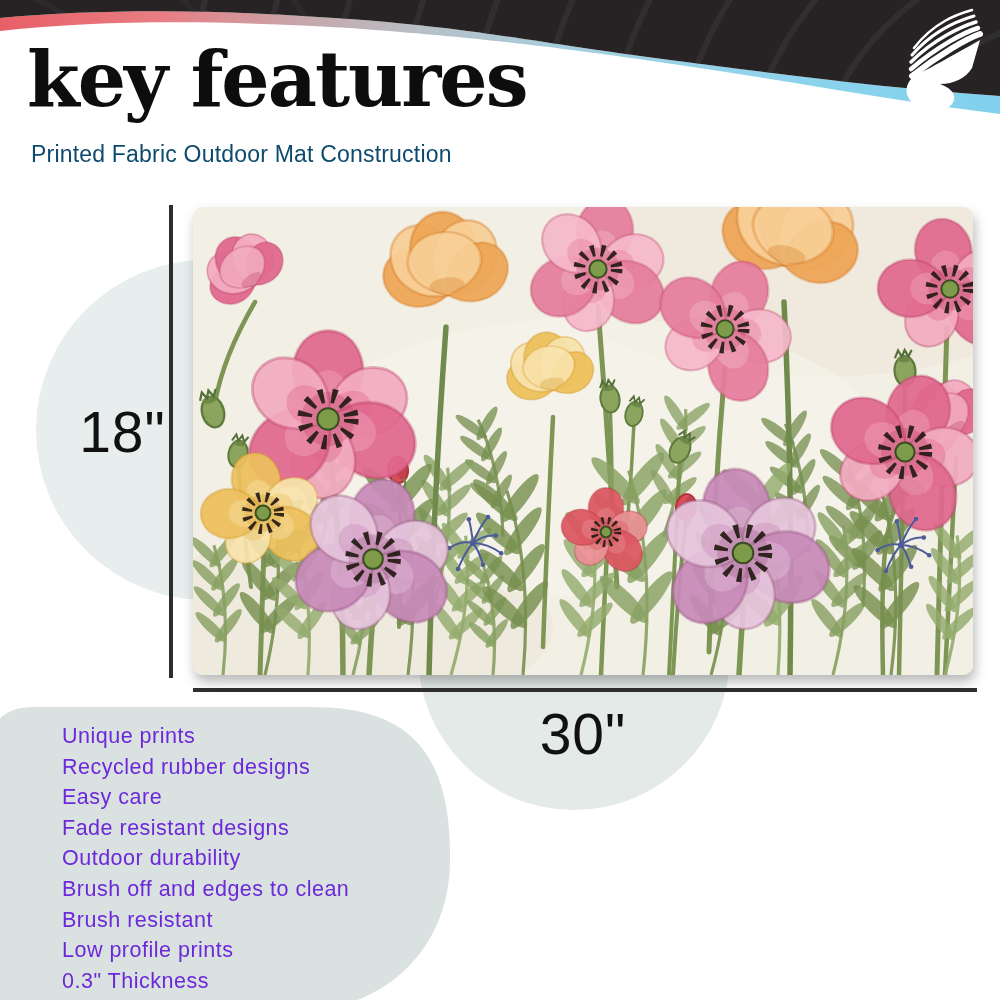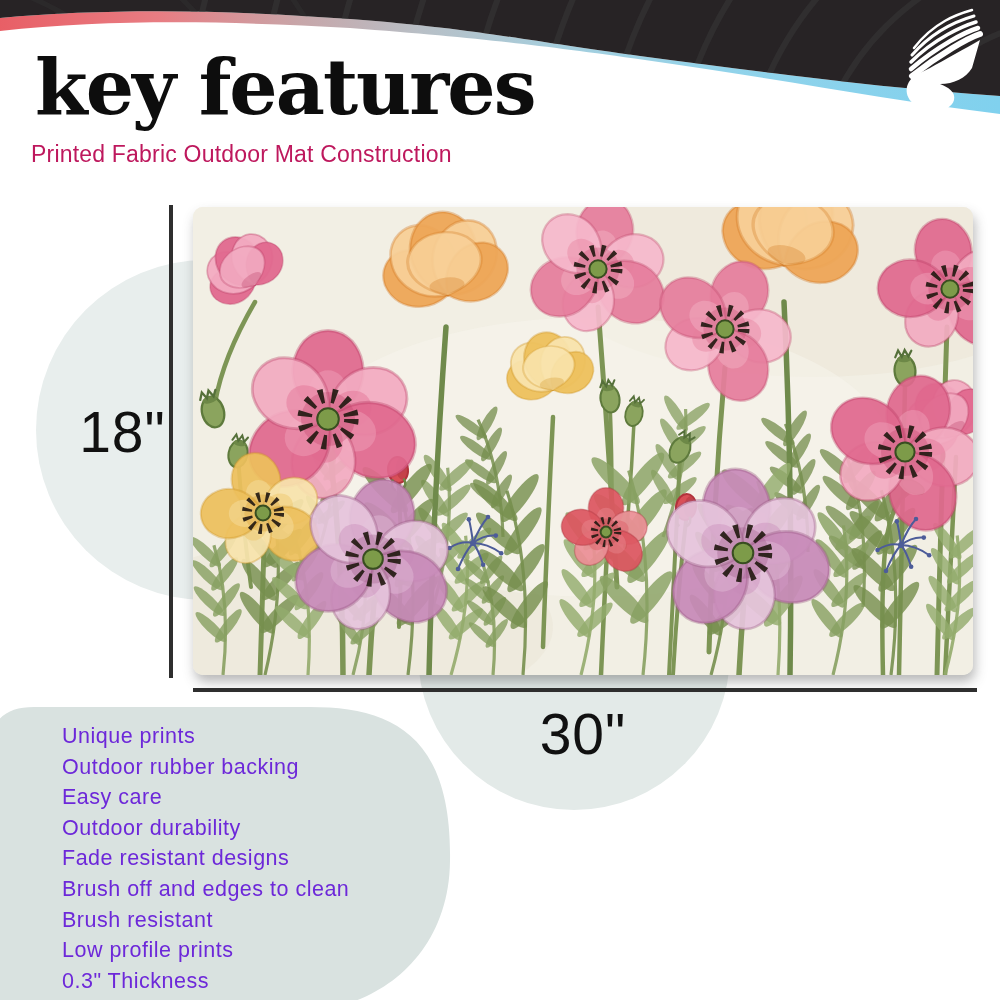--- a/index.html
+++ b/index.html
@@ -2,25 +2,25 @@
 <html><head>
 <meta charset="utf-8">
 <style>
   html,body{margin:0;padding:0;}
   .page{position:relative;width:1000px;height:1000px;background:#ffffff;overflow:hidden;
         font-family:"Liberation Sans",sans-serif;}
 
   
   .header{position:absolute;left:0;top:0;width:1000px;height:130px;z-index:4;}
 
-  .title{position:absolute;left:27px;top:38px;margin:8px;z-index:5;
+  .title{position:absolute;left:27px;top:38px;margin:0;z-index:5;
          font-family:"DejaVu Serif",serif;font-weight:700;font-size:76px;
          letter-spacing:-2px;color:#0d0d0d;line-height:1.1;}
   .subtitle{position:absolute;left:31px;top:141px;z-index:5;font-size:23px;
-            letter-spacing:.2px;color:#be185d;}
+            letter-spacing:.2px;color:#0c4a6e;}
 
   
   .circle{position:absolute;border-radius:50%;z-index:1;}
   .circle-left{left:36px;top:260px;width:340px;height:340px;background:#e8eeed;}
   .circle-bottom{left:418px;top:498px;width:312px;height:312px;background:#e3eae8;}
   .blob{position:absolute;left:-10px;top:703px;width:468px;height:306px;z-index:1;}
 
   
   .mat{position:absolute;left:193px;top:207px;width:780px;height:468px;z-index:2;
        border-radius:10px;overflow:hidden;background:#f2efe4;
@@ -630,22 +630,22 @@
       </svg>
   </div>
 
   <div class="vline"></div>
   <div class="hline"></div>
   <div class="dim dim-18">18"</div>
   <div class="dim dim-30">30"</div>
 
   <ul class="features">
     <li>Unique prints</li>
-    <li>Outdoor rubber backing</li>
+    <li>Recycled rubber designs</li>
     <li>Easy care</li>
+    <li>Fade resistant designs</li>
     <li>Outdoor durability</li>
-    <li>Fade resistant designs</li>
     <li>Brush off and edges to clean</li>
     <li>Brush resistant</li>
     <li>Low profile prints</li>
     <li>0.3" Thickness</li>
   </ul>
 </div>
 
 </body></html>

